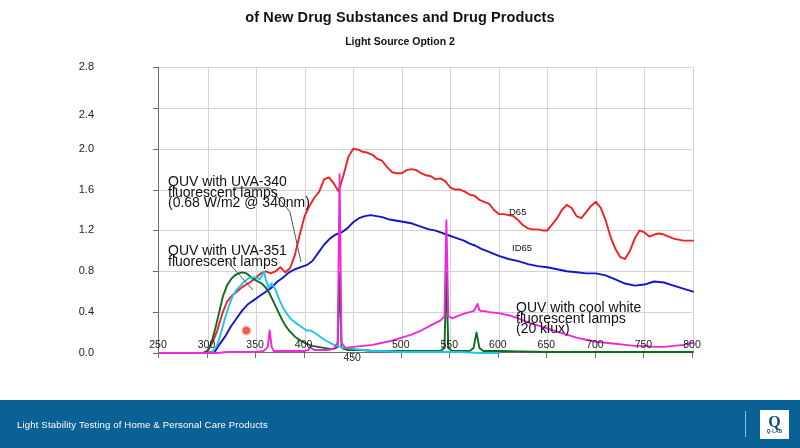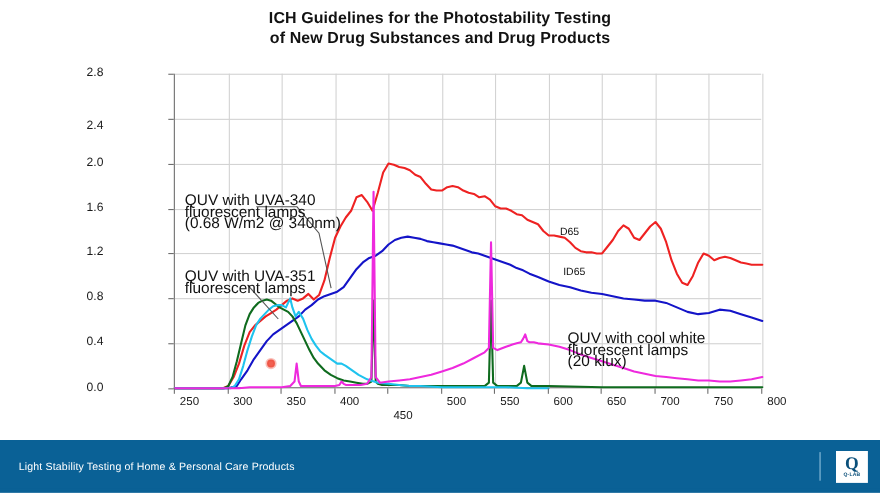--- a/index.html
+++ b/index.html
@@ -31,21 +31,21 @@
   .gridline { position: absolute; left: 0; width: 100%; height: 1px; background: #d3d3d3; }
   .vgridline { position: absolute; top: 0; height: 100%; width: 1px; background: #d3d3d3; }
 
   .ytick-label {
     position: absolute; right: 706px; text-align: right; width: 40px;
     font-size: 11px; color: #1a1a1a; transform: translateY(-7px);
   }
   .ytick-mark { position: absolute; width: 5px; height: 1px; background: #6e6e6e; }
 
   .xtick-label {
-    position: absolute; top: 359px; width: 46px; text-align: right;
+    position: absolute; top: 338px; width: 46px; text-align: center;
     font-size: 10.5px; color: #1a1a1a;
   }
   .xtick-mark { position: absolute; top: 353px; width: 1px; height: 5px; background: #6e6e6e; }
   #xlabel {
     position: absolute; left: 158px; top: 374px; width: 534px; text-align: center;
     font-size: 10.5px; font-weight: bold; color: #111;
   }
 
   svg.curves { position: absolute; left: 0; top: 0; width: 534px; height: 286px; overflow: visible; }
 
@@ -88,22 +88,22 @@
   #bottom-strip { position: absolute; left: 0; top: 444px; width: 800px; height: 4px; background: #0a6196; }
 </style>
 </head>
 <body>
 
 <div id="page">
 
   <div id="slide">
 
     <div class="title-block">
-      <div class="title-line">ICH Guidelines for the Photostability Testing</div>
       <div class="title-line">of New Drug Substances and Drug Products</div>
+      <div class="subtitle">Light Source Option 2</div>
     </div>
 
     <div id="chart">
 
 
       <div id="plot-area">
         <div id="grid-h">
             <div class="gridline" style="top: 245.143px;"></div>
             <div class="gridline" style="top: 204.286px;"></div>
             <div class="gridline" style="top: 163.429px;"></div>

